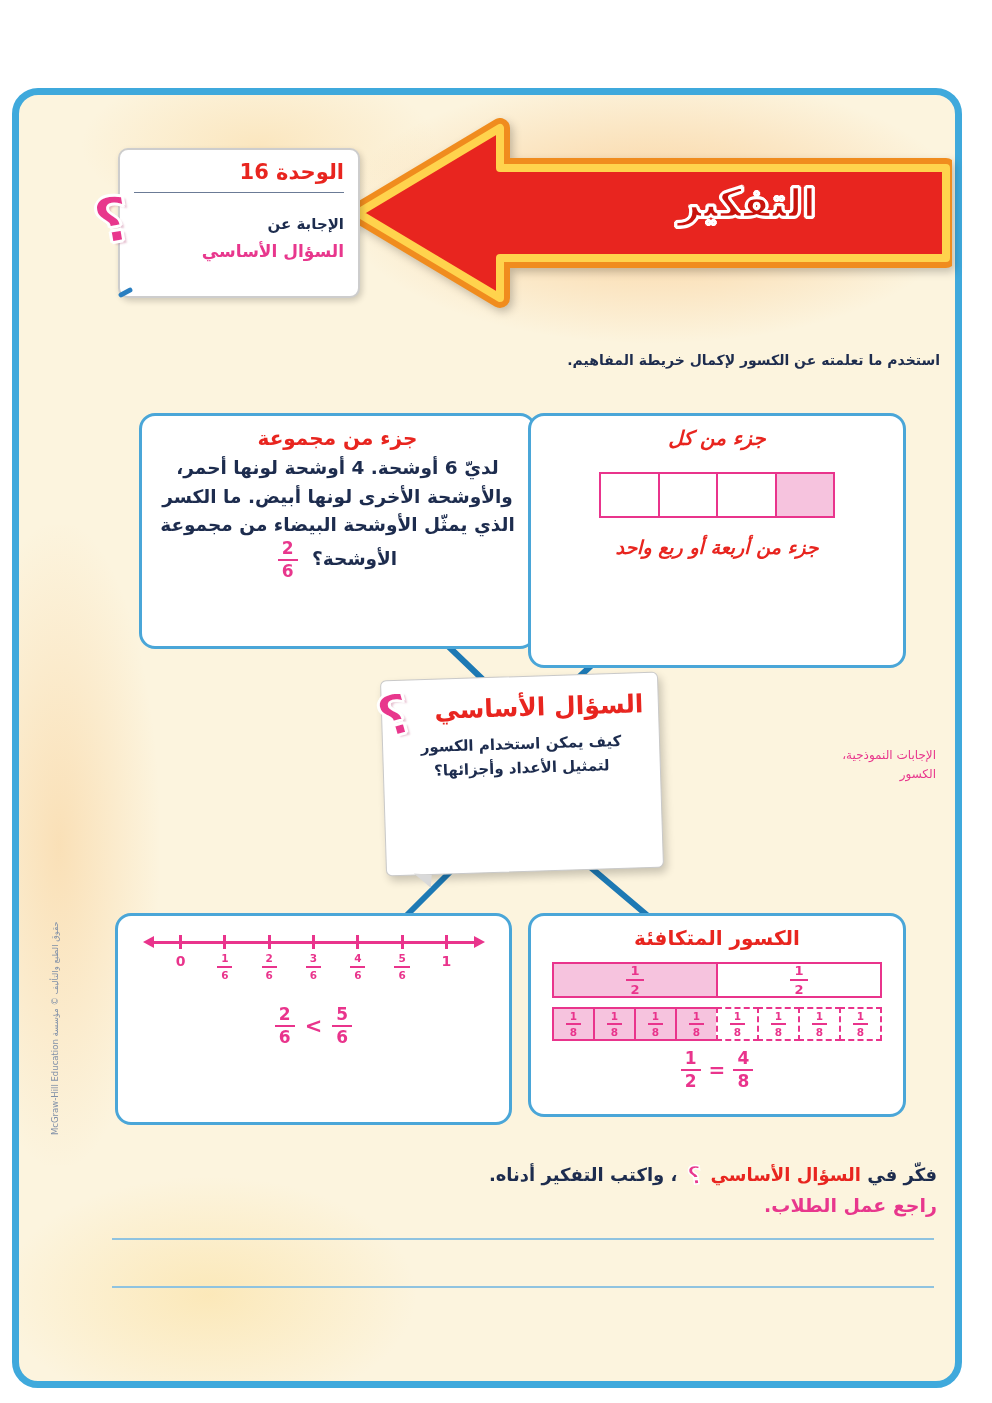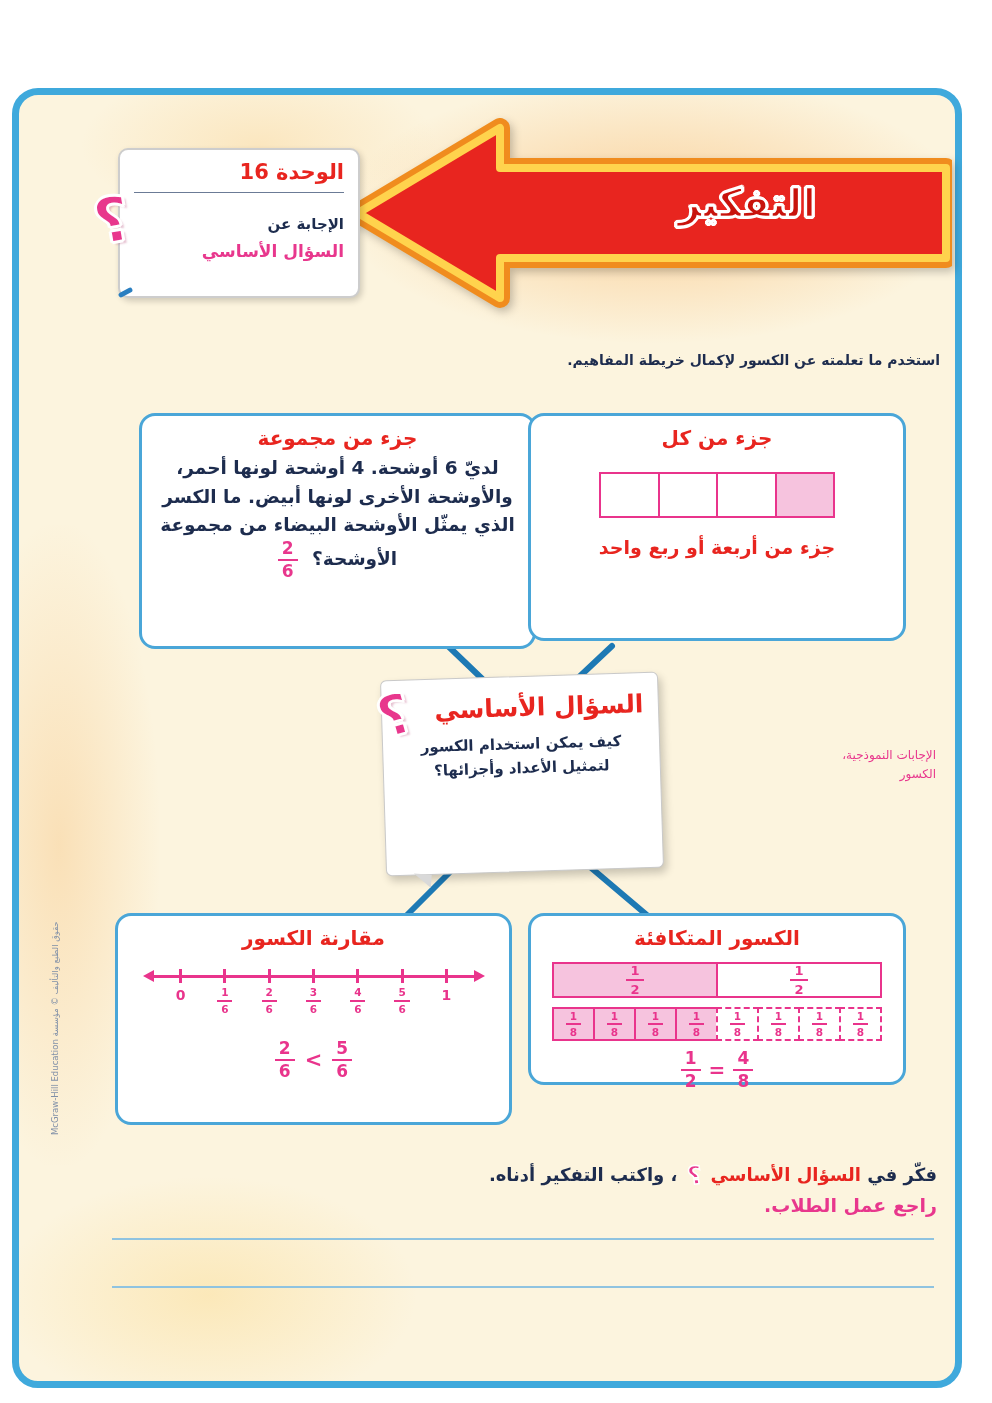--- a/index.html
+++ b/index.html
@@ -35,23 +35,23 @@
   .doodle{position:absolute;font-weight:bold;color:#e8378d;-webkit-text-stroke:2px #fff;
     text-shadow:-2px 0 0 #fff,2px 0 0 #fff,0 -2px 0 #fff,0 2px 0 #fff,3px 3px 2px rgba(160,20,80,.25);}
   .unit-doodle{left:-26px;top:34px;font-size:62px;transform:rotate(-10deg);}
   .pen-mark{position:absolute;left:118px;top:290px;width:15px;height:5px;background:#2a7fc1;border-radius:3px;transform:rotate(-28deg);}
 
   .instruction{position:absolute;right:52px;top:352px;color:#1d2c4e;font-weight:bold;font-size:14px;}
 
   
   .mapbox{position:absolute;box-sizing:border-box;background:#fff;border:3px solid #4aa6d8;border-radius:16px;}
   .box-group{left:115px;top:413px;width:397px;height:236px;margin-left:24px;}
-  .box-whole{left:528px;top:413px;width:378px;height:228px;}
+  .box-whole{left:528px;top:413px;width:378px;height:255px;font-style:italic;}
   .box-compare{left:115px;top:913px;width:397px;height:212px;}
-  .box-equiv{left:528px;top:913px;width:378px;height:172px;}
+  .box-equiv{left:528px;top:913px;width:378px;height:204px;}
   .box-title{text-align:center;color:#e8251f;font-weight:bold;font-size:20px;margin-top:10px;}
 
   .group-body{margin:4px 16px 0;text-align:center;color:#1d2c4e;font-weight:bold;font-size:18.5px;line-height:1.55;}
 
   .strip{direction:ltr;display:flex;width:232px;height:42px;margin:22px auto 0;border:2.5px solid #e9348c;box-sizing:content-box;}
   .cell{flex:1;border-left:2.5px solid #e9348c;background:#fff;}
   .cell:first-child{border-left:none;}
   .cell.shaded{background:#f6c3de;}
   .whole-caption{margin-top:18px;text-align:center;color:#e8251f;font-weight:bold;font-size:19px;}
 
@@ -179,21 +179,20 @@
     <div class="eq-title">السؤال الأساسي</div>
     <div class="eq-body">كيف يمكن استخدام الكسور لتمثيل الأعداد وأجزائها؟</div>
   </div>
 
   <div class="side-note">
     <div>الإجابات النموذجية،</div>
     <div>الكسور</div>
   </div>
 
   <div class="mapbox box-compare">
-    <div class="box-title">مقارنة الكسور</div>
     <div class="nline">
       <div class="rail"></div>
       <div class="ah-l"></div>
       <div class="ah-r"></div>
       <div class="ticks">
         <div class="tcol">
           <div class="tick"></div>
           <div class="tlabel">0</div>
         </div>
         <div class="tcol">

